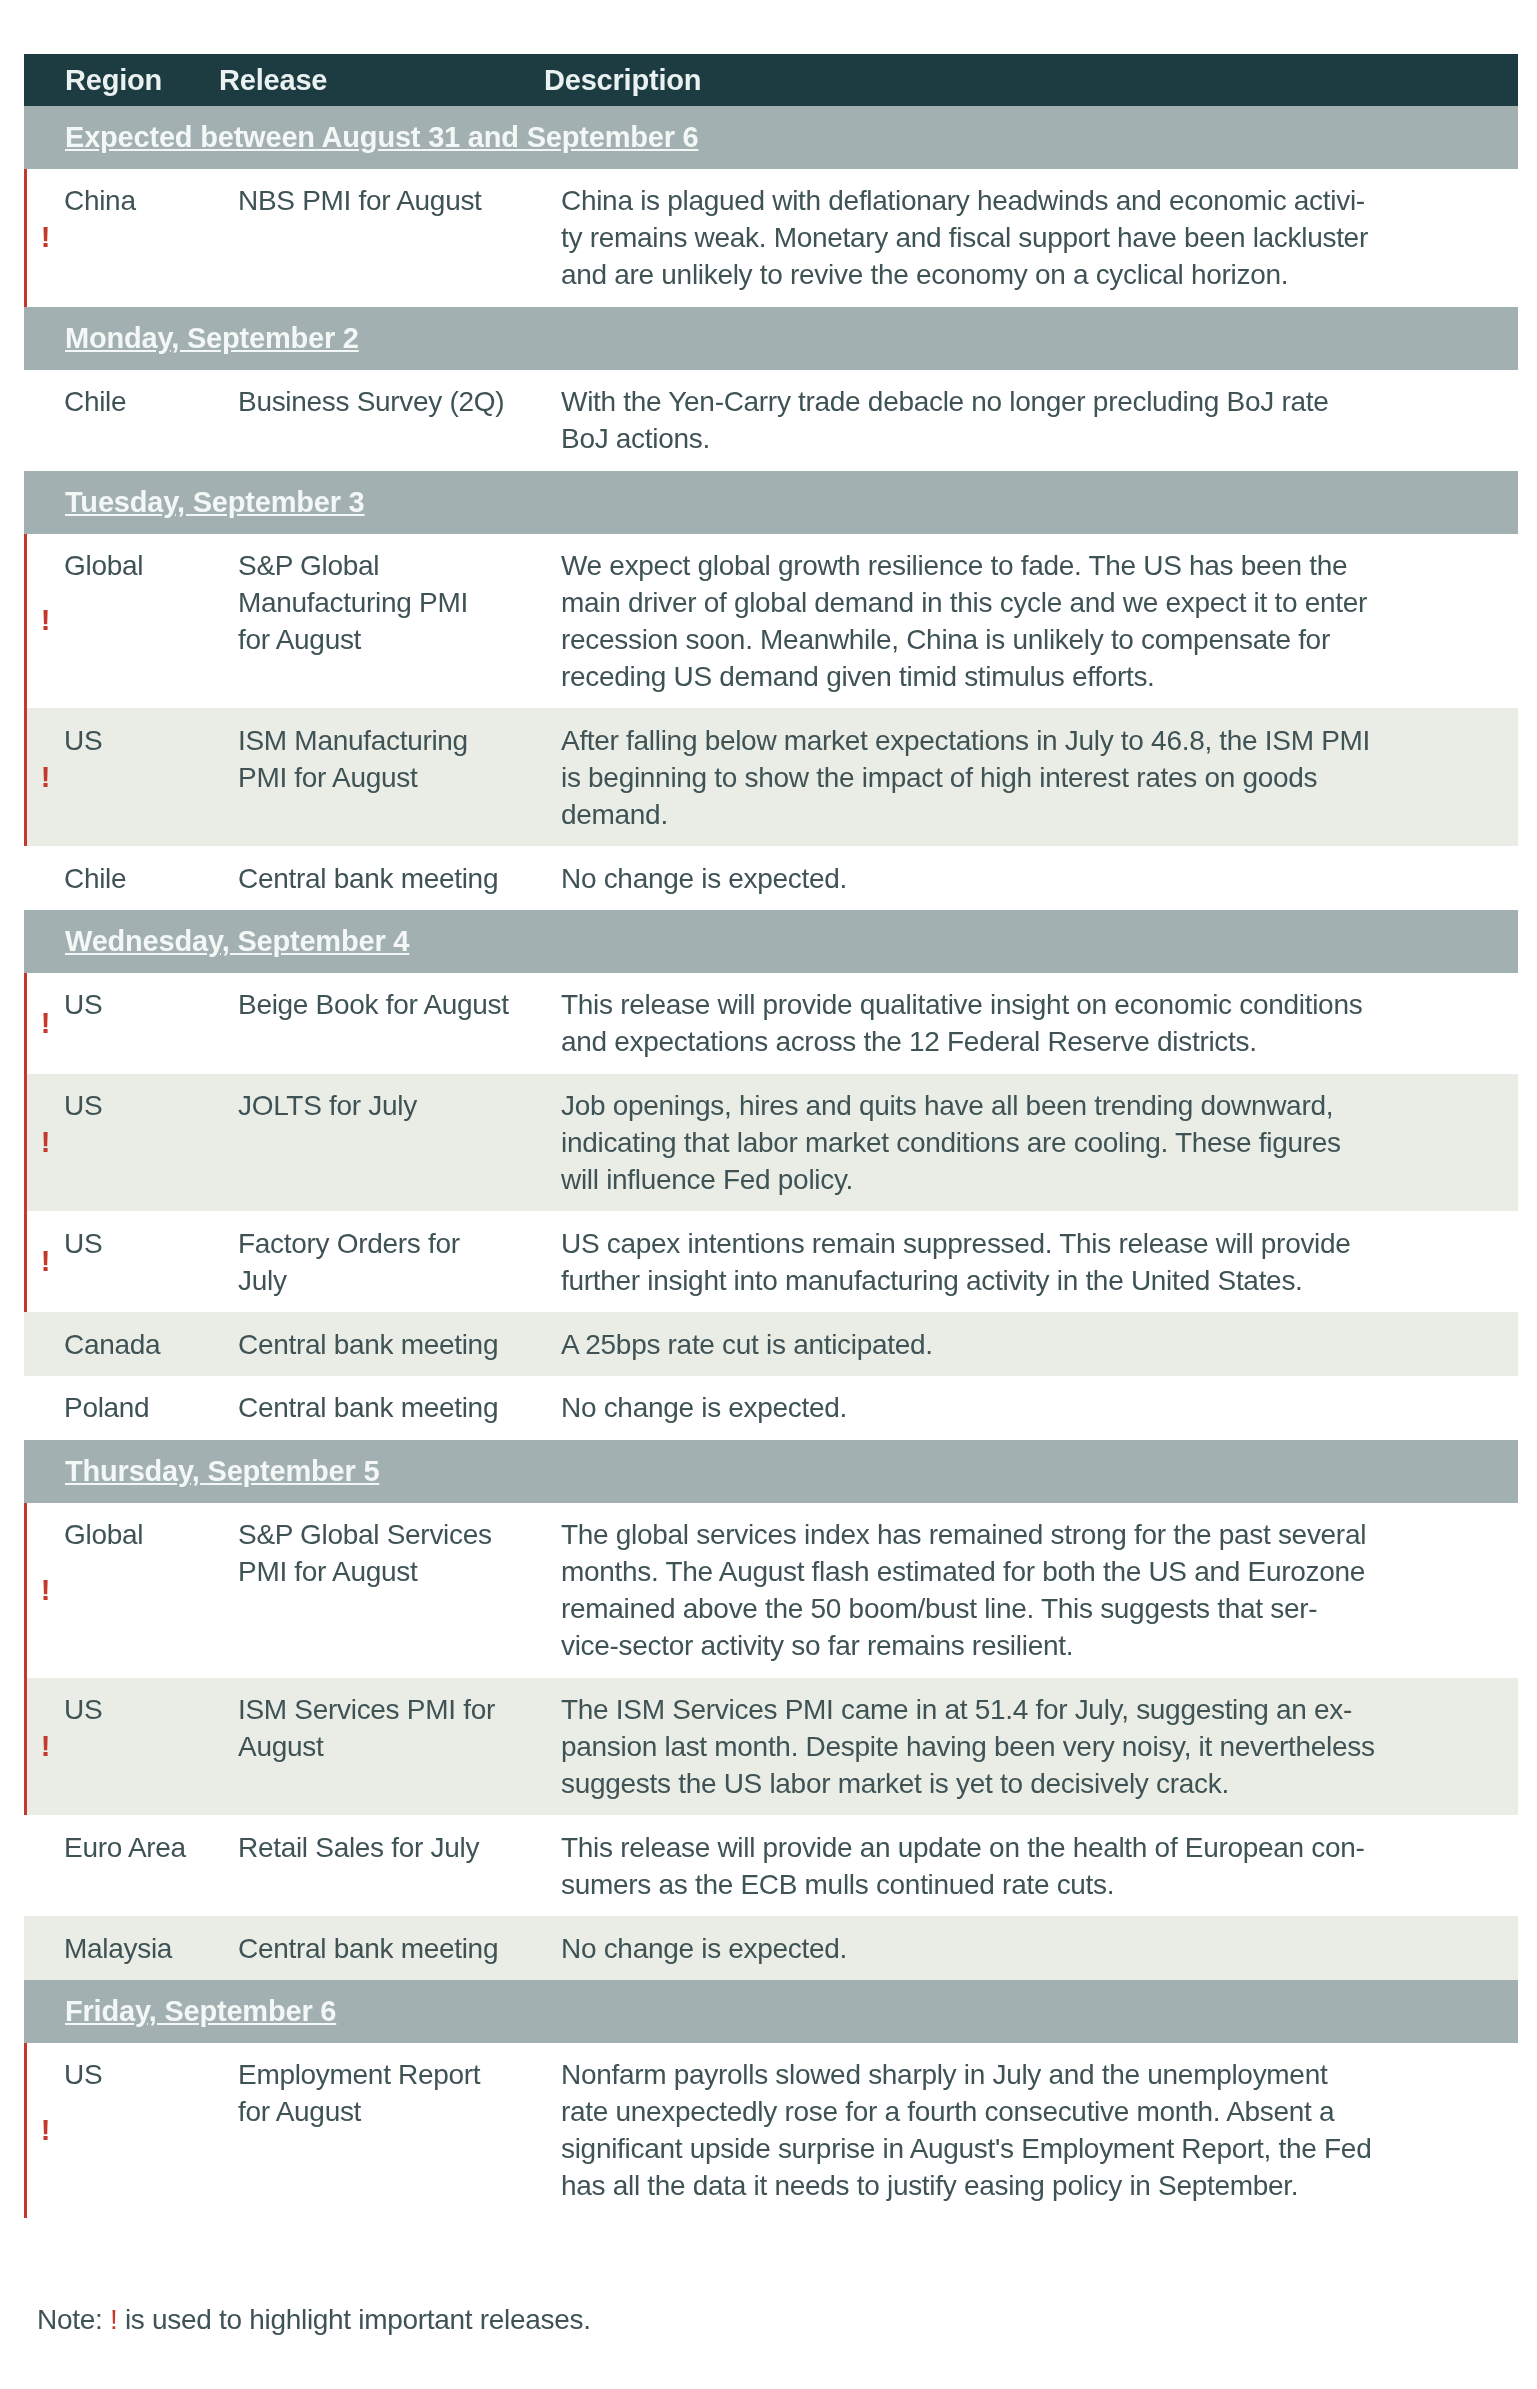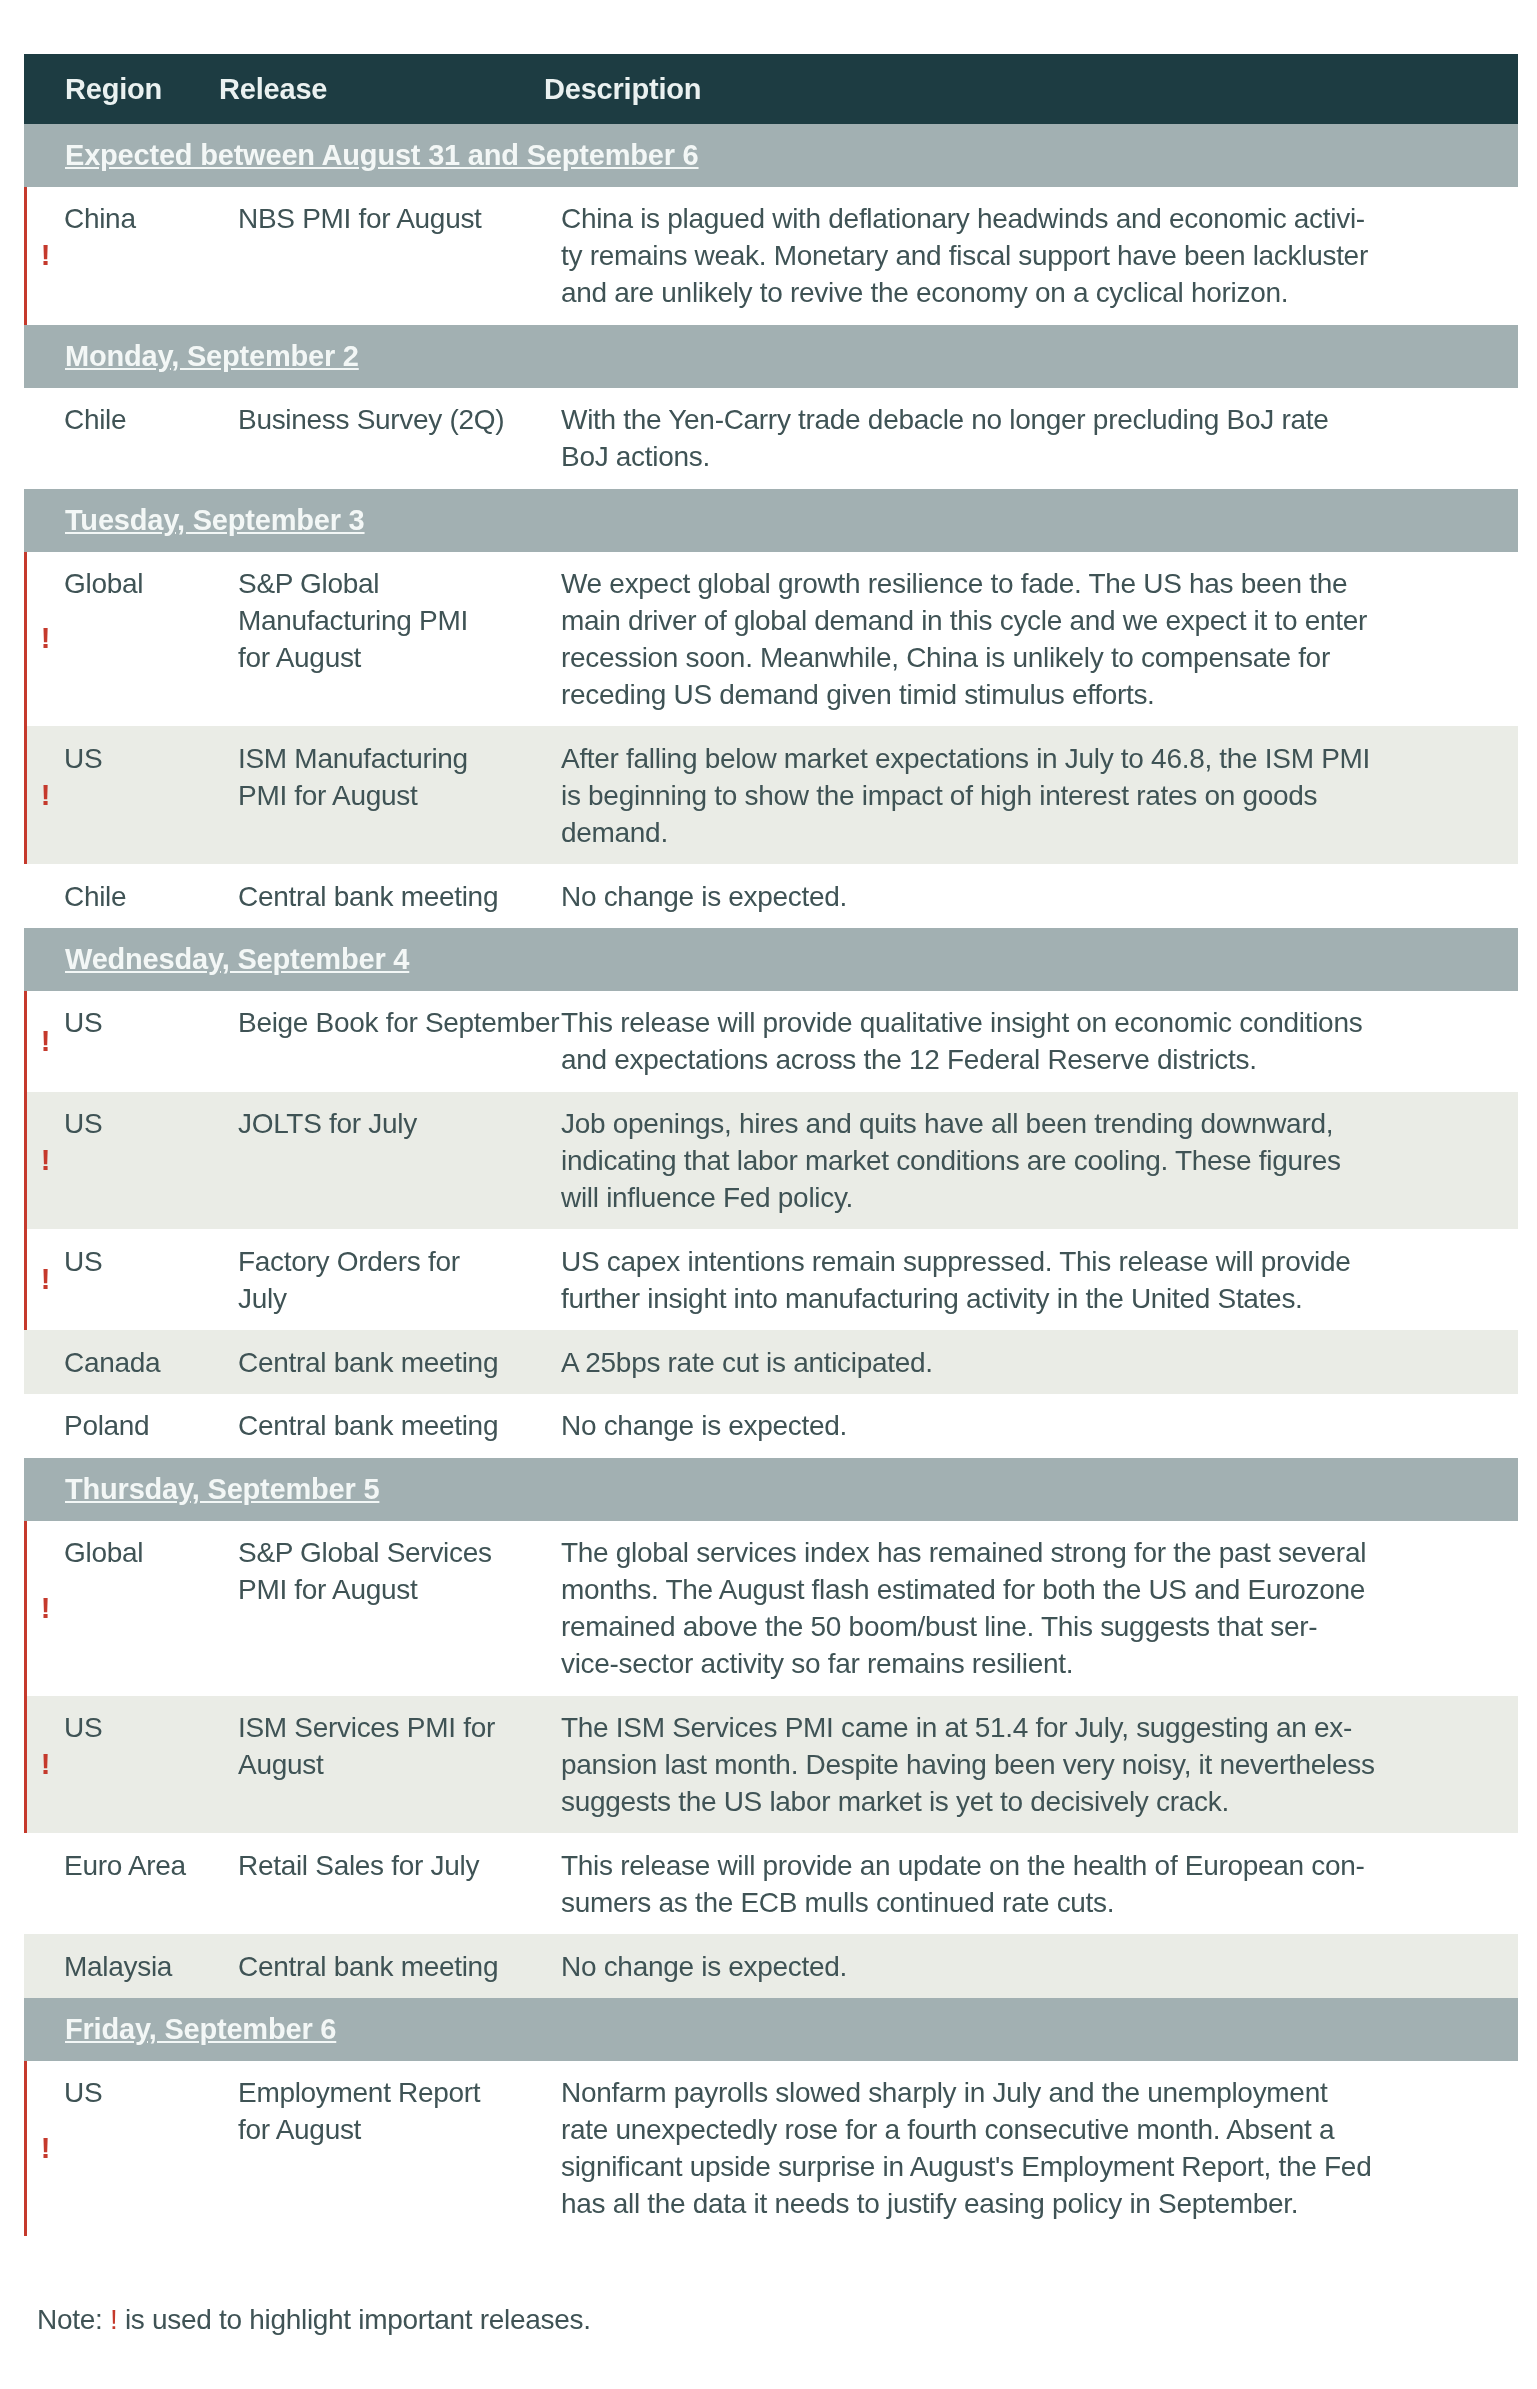--- a/index.html
+++ b/index.html
@@ -4,21 +4,21 @@
 <style>
   html,body{margin:0;padding:0;}
   body{
     width:1537px;height:2389px;position:relative;background:#ffffff;
     font-family:"Liberation Sans",sans-serif;color:#3f5355;
     -webkit-font-smoothing:antialiased;
   }
   .table{position:absolute;left:24px;top:54px;width:1494px;}
   .thead{
     display:flex;align-items:center;box-sizing:border-box;
-    height:70px;background:#1d3c42;color:#eaf1f0;
+    height:52px;background:#1d3c42;color:#eaf1f0;
     font-size:29px;font-weight:bold;padding-left:41px;letter-spacing:-0.2px;
   }
   .thead .hc1{width:154px;}
   .thead .hc2{width:325px;}
   .thead .hc3{flex:1;}
   .section-header{
     display:flex;align-items:center;box-sizing:border-box;
     height:63px;background:#a2b0b2;color:#f3f7f6;
     font-size:29px;font-weight:bold;padding-left:41px;letter-spacing:-0.2px;text-decoration:underline;
   }
@@ -115,21 +115,21 @@
         </div>
         <div class="desc-cell">
           <div class="ln">No change is expected.</div>
         </div>
       </div>
       <div class="section-header">Wednesday, September 4</div>
       <div class="row important">
         <div class="marker-cell">!</div>
         <div class="region-cell">US</div>
         <div class="release-cell">
-          <div class="ln">Beige Book for September</div>
+          <div class="ln">Beige Book for August</div>
         </div>
         <div class="desc-cell">
           <div class="ln">This release will provide qualitative insight on economic conditions</div>
           <div class="ln">and expectations across the 12 Federal Reserve districts.</div>
         </div>
       </div>
       <div class="row shaded important">
         <div class="marker-cell">!</div>
         <div class="region-cell">US</div>
         <div class="release-cell">

